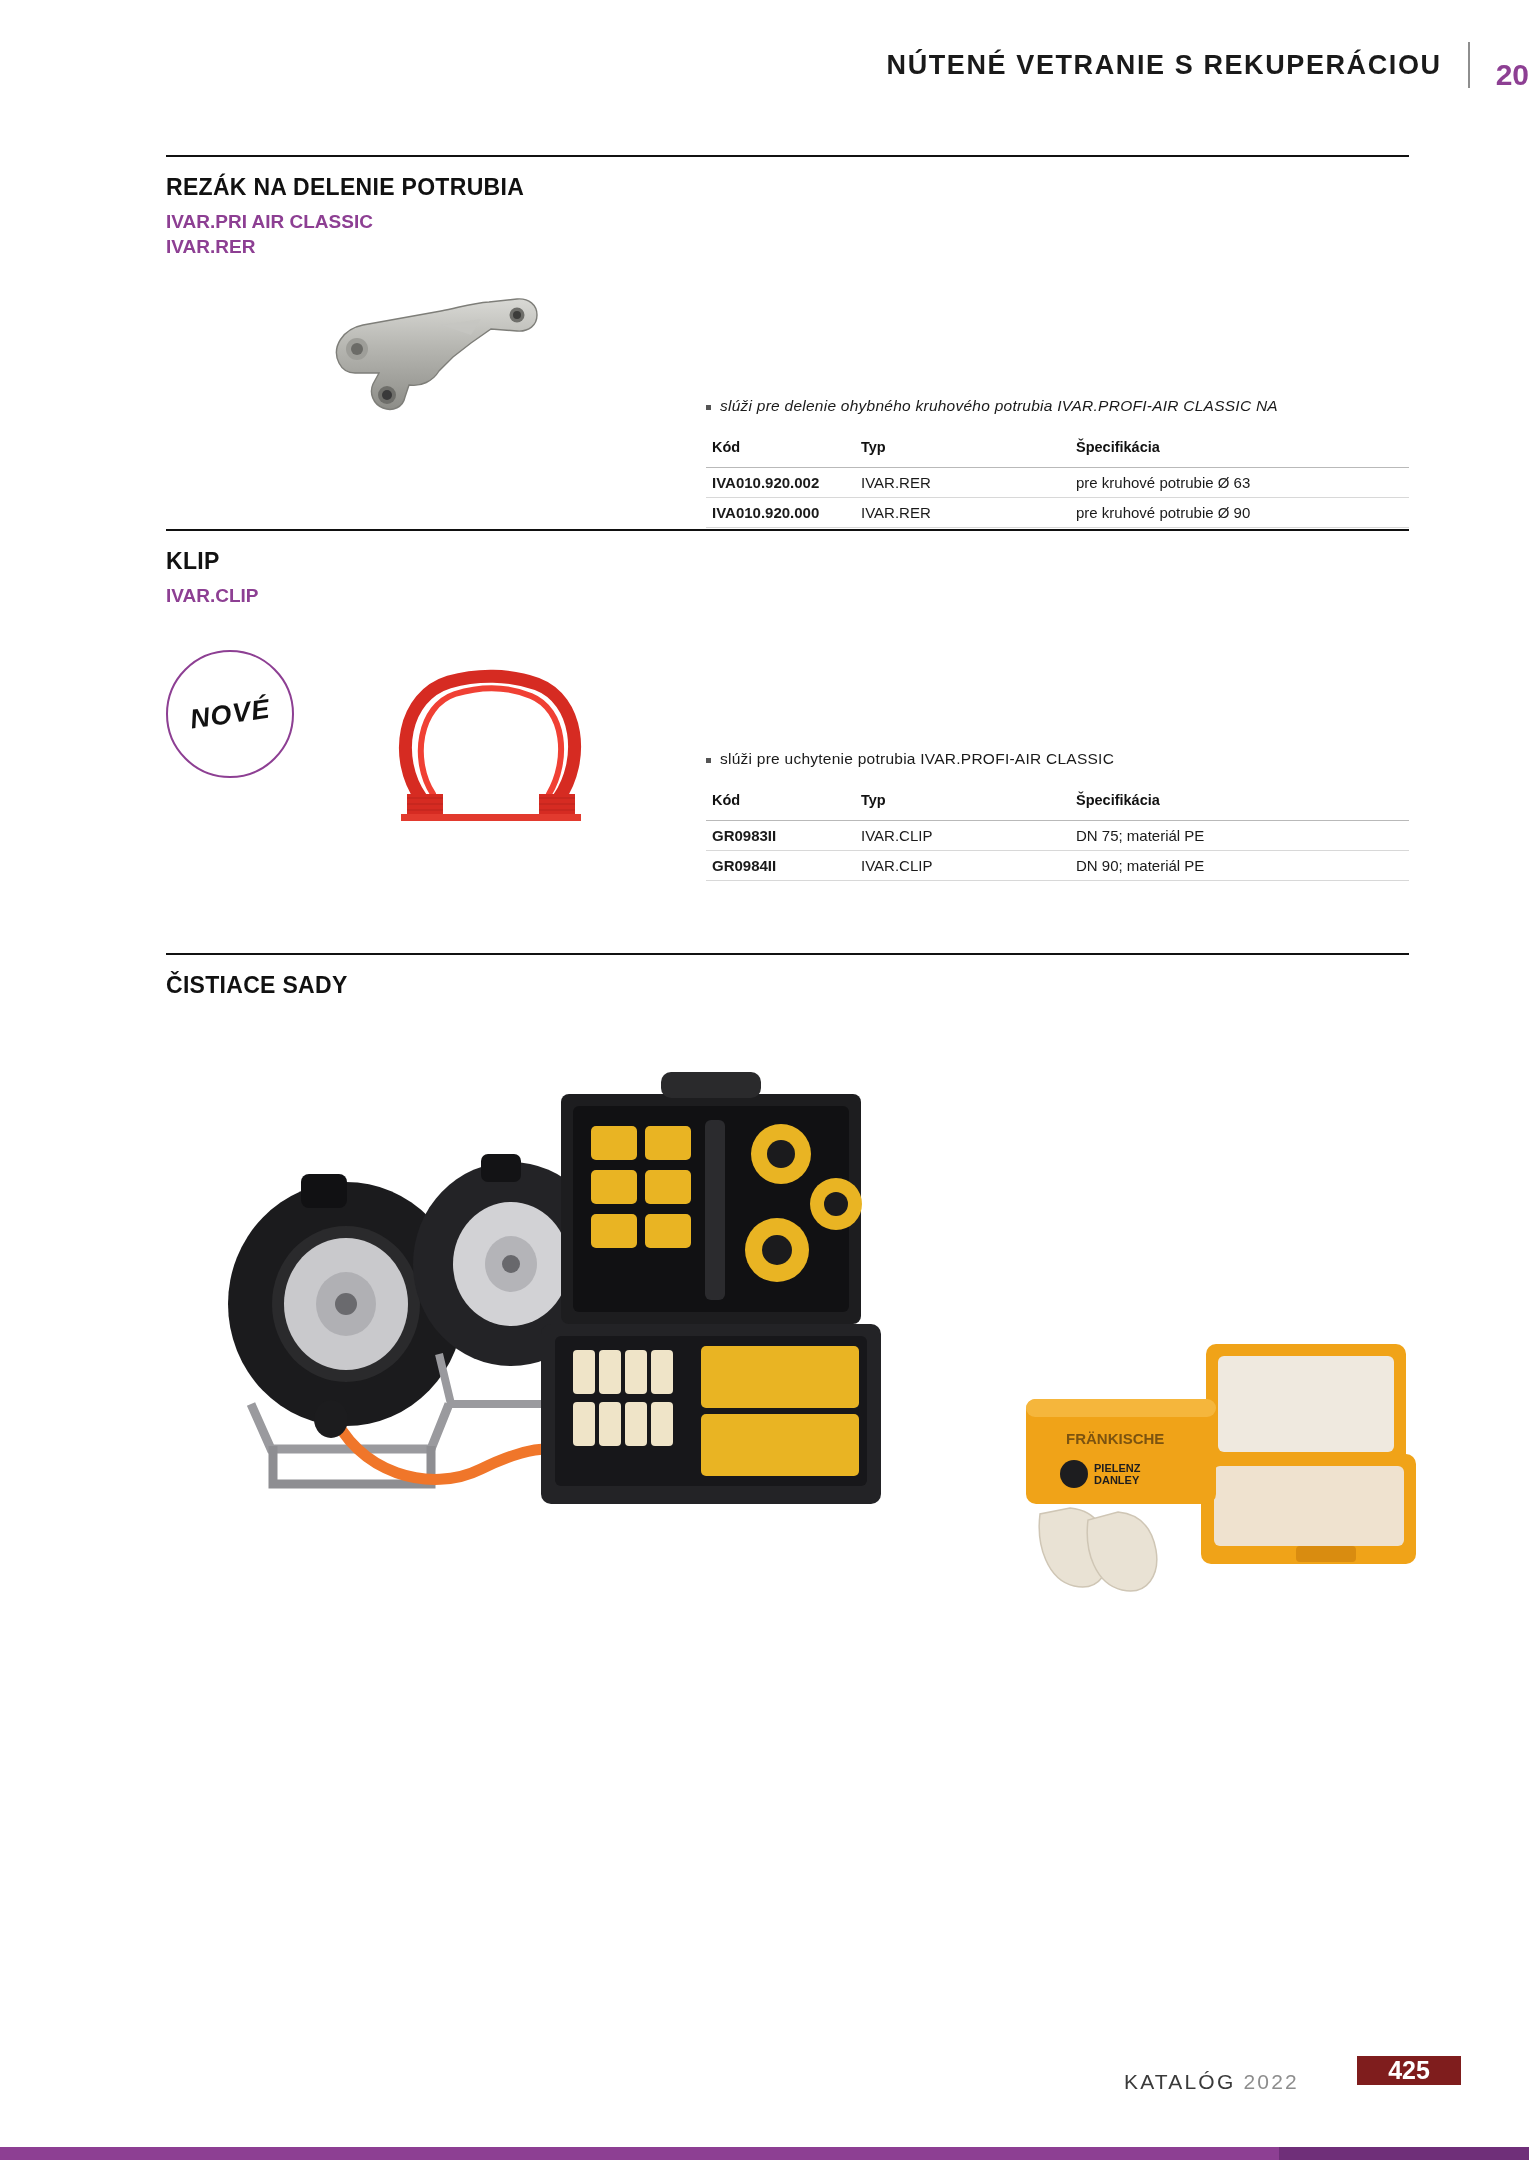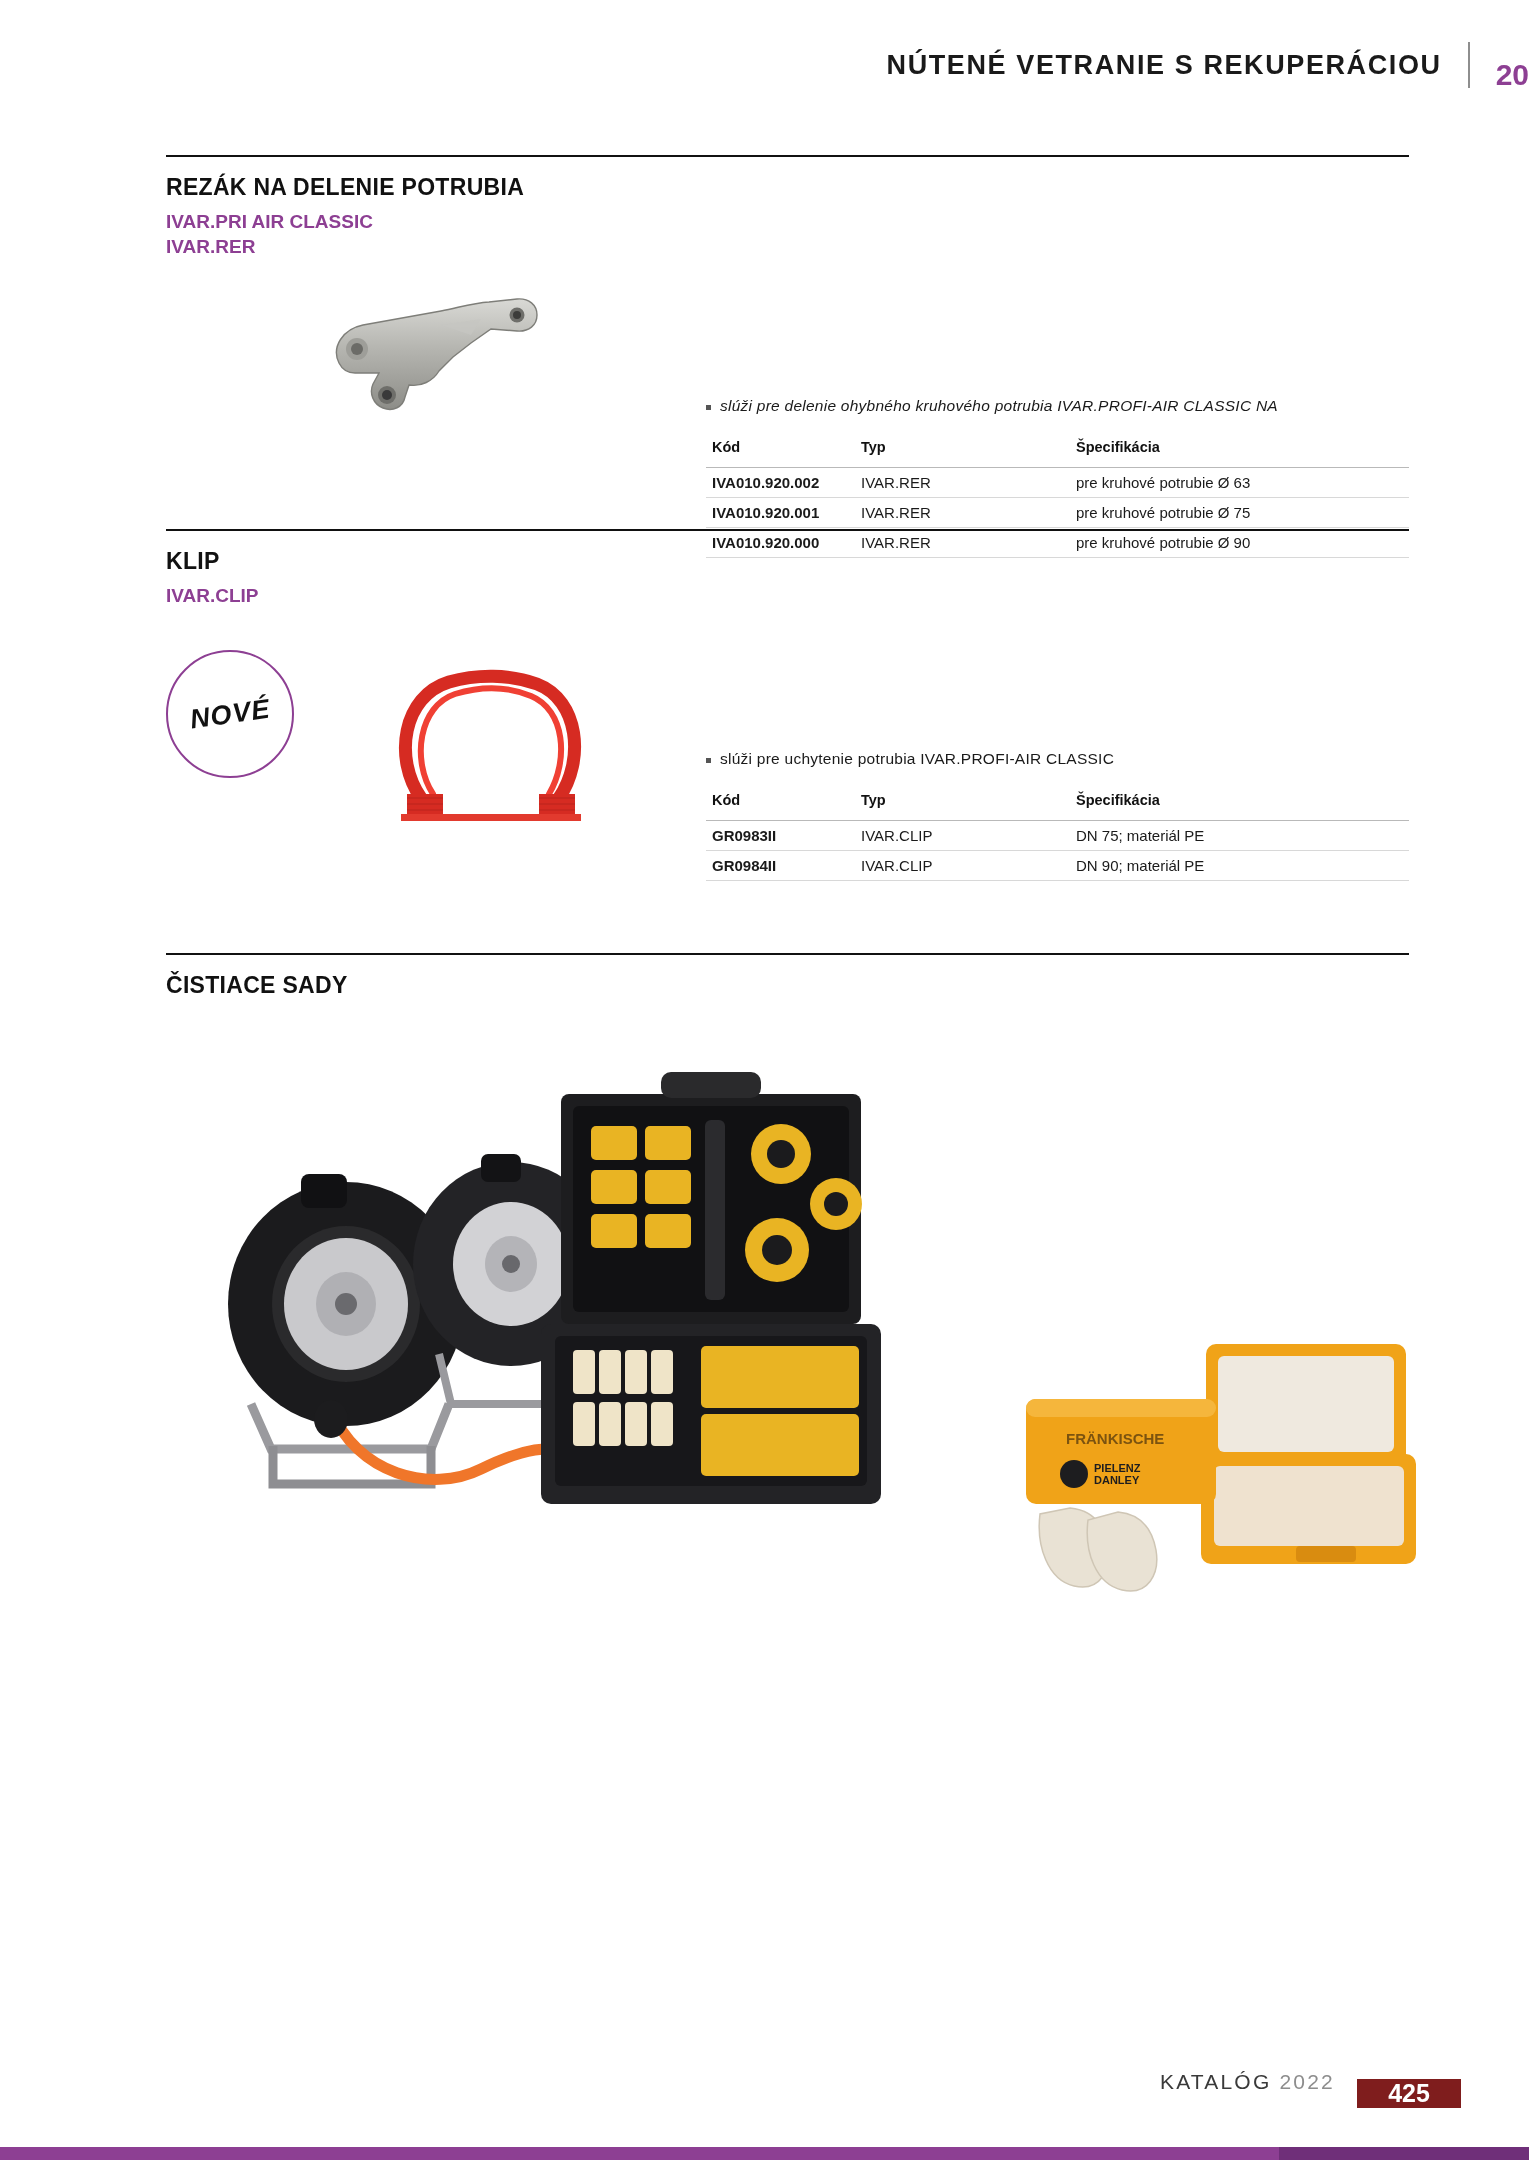--- a/index.html
+++ b/index.html
@@ -219,23 +219,24 @@
   .notice b { font-weight: bold; }
   .notice .np { margin-top: 13px; }
 
   
   .footer {
     position: absolute;
     bottom: 52px;
     right: 0;
     left: 0;
     display: flex;
-    align-items: flex-end;
+    align-items: flex-start;
     justify-content: flex-end;
     height: 52px;
+    gap: 36px;
   }
   .footer-text {
     font-size: 21px;
     letter-spacing: 2.2px;
     color: #3a3a3a;
     align-self: center;
     padding-right: 22px;
   }
   .footer-text .year { color: #8d8d8d; }
   .footer-num {
@@ -320,25 +321,20 @@
               <th>Kód</th>
               <th>Typ</th>
               <th>Špecifikácia</th>
             </tr>
           </thead>
           <tbody>
             <tr>
               <td class="code">IVA010.920.002</td>
               <td>IVAR.RER</td>
               <td>pre kruhové potrubie Ø 63</td>
-            </tr>
-            <tr>
-              <td class="code">IVA010.920.001</td>
-              <td>IVAR.RER</td>
-              <td>pre kruhové potrubie Ø 75</td>
             </tr>
             <tr>
               <td class="code">IVA010.920.000</td>
               <td>IVAR.RER</td>
               <td>pre kruhové potrubie Ø 90</td>
             </tr>
           </tbody>
         </table>
       </div>
 

